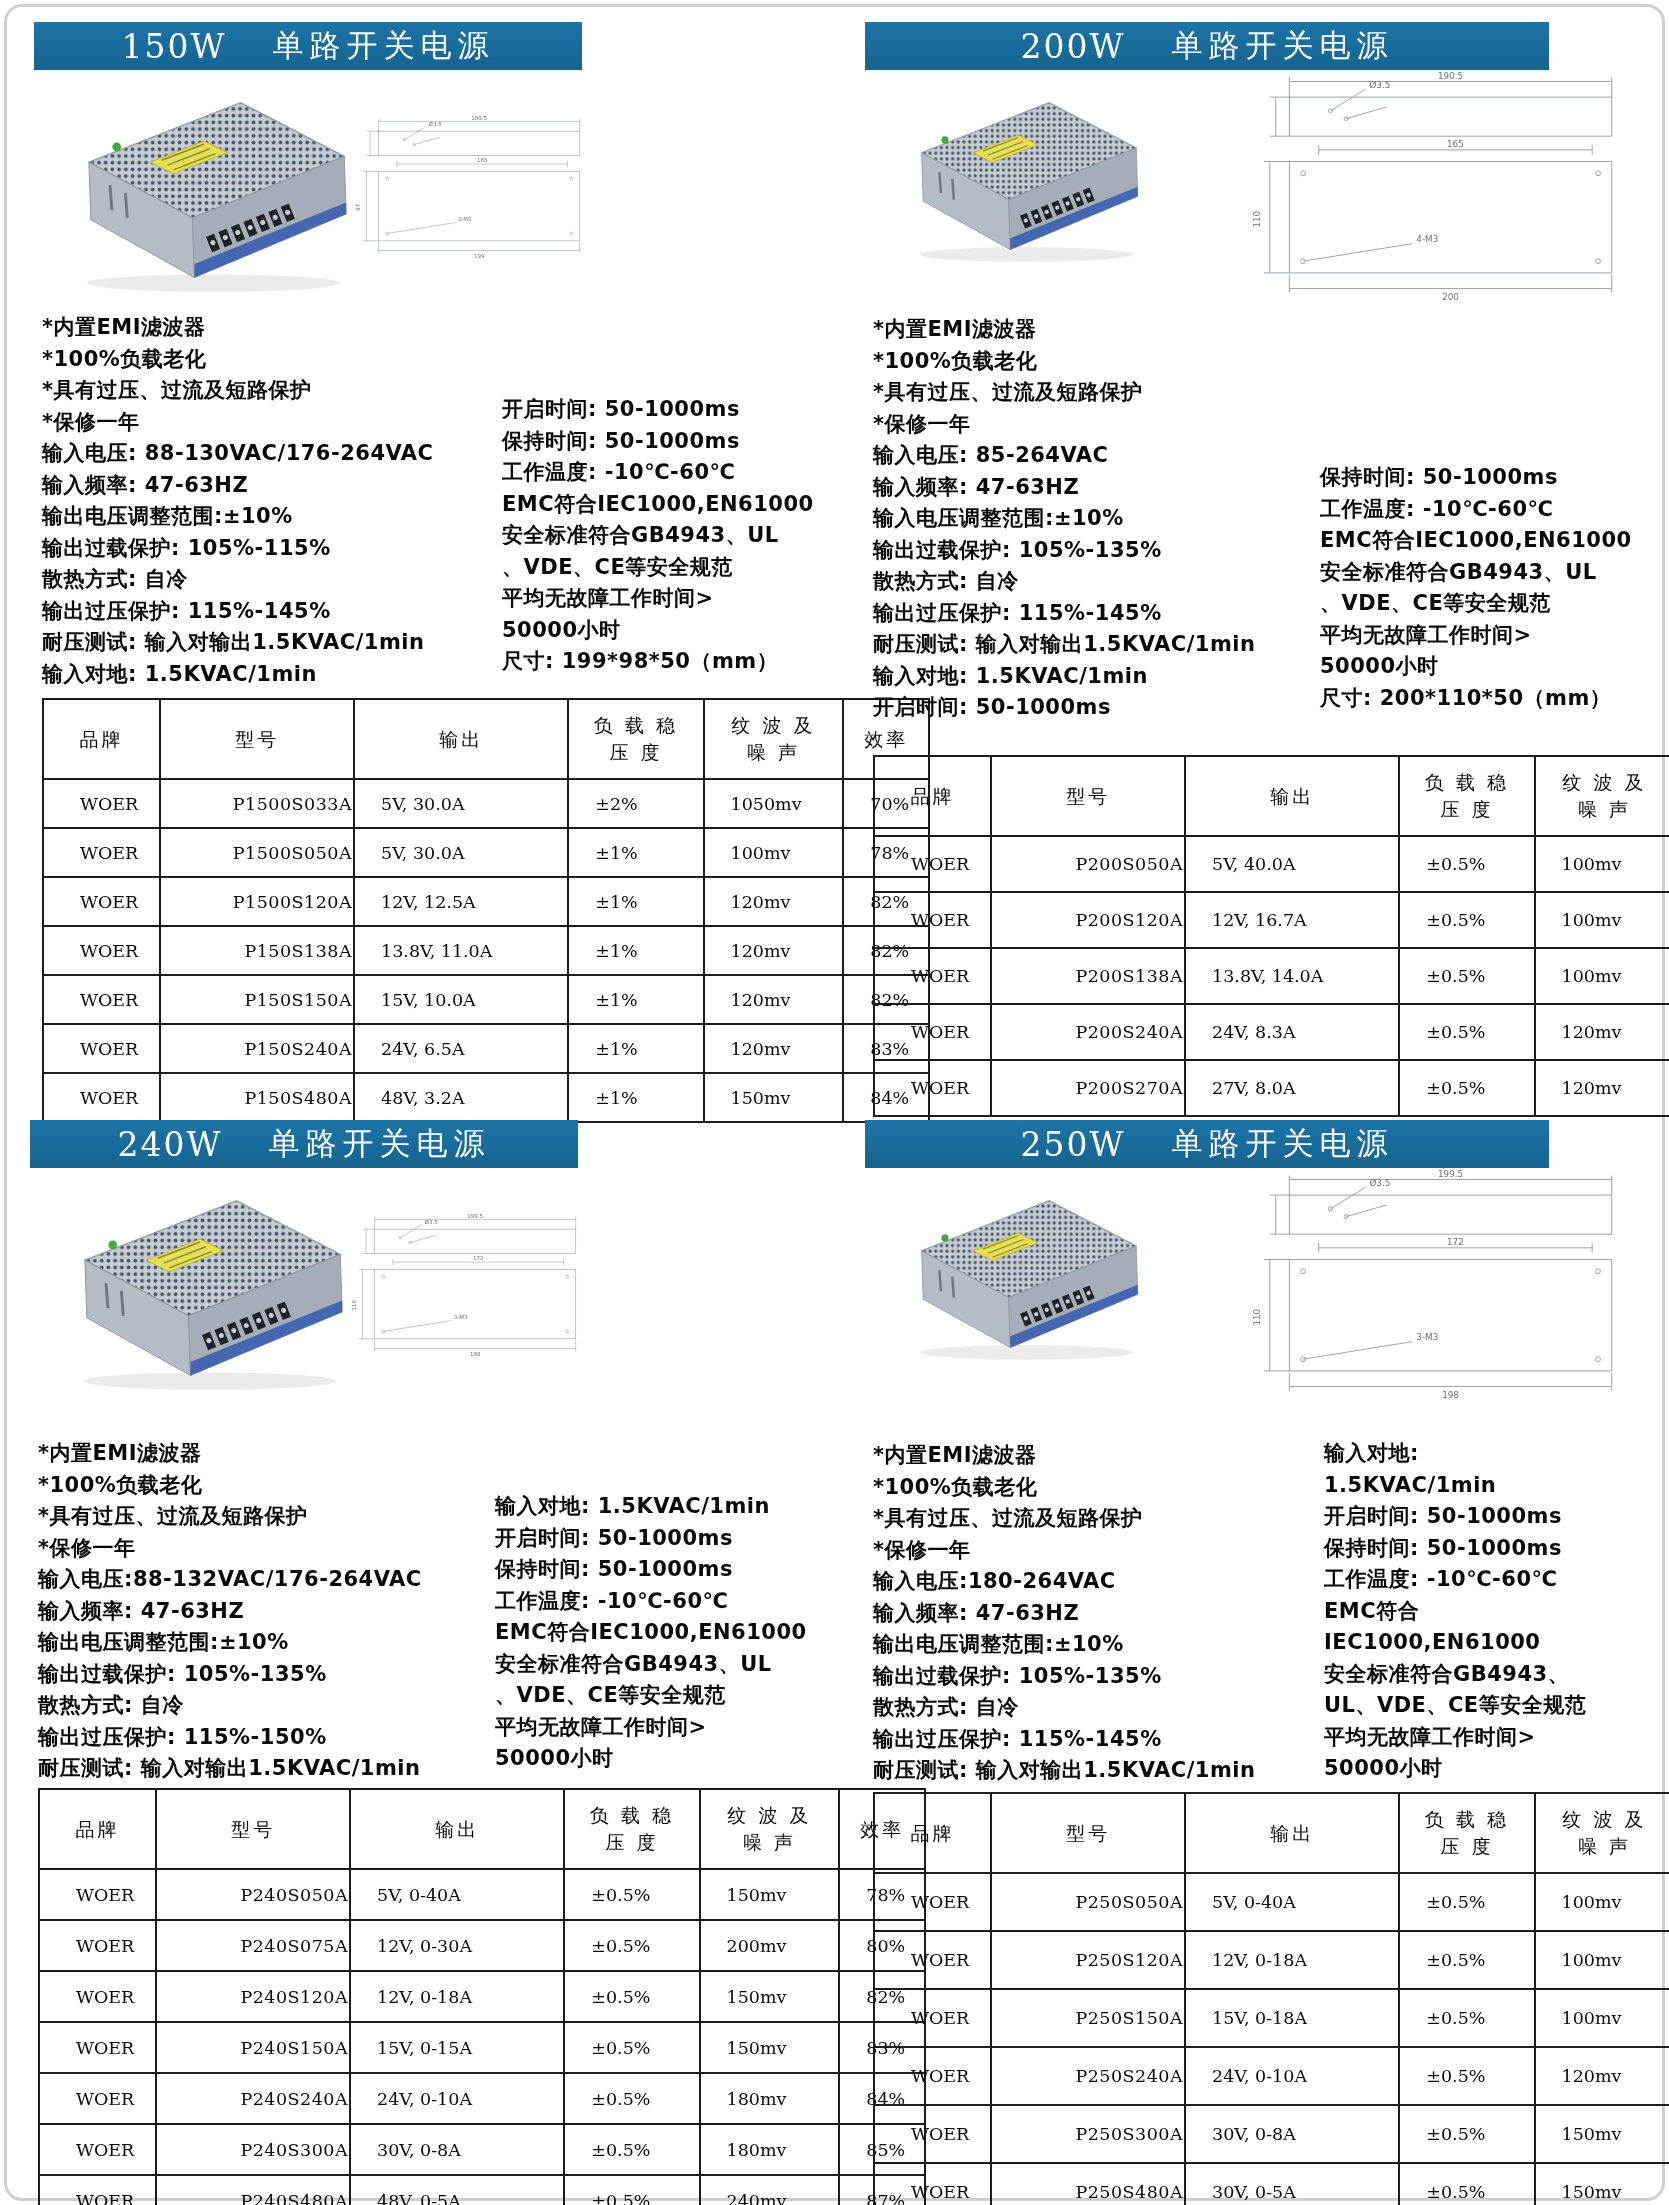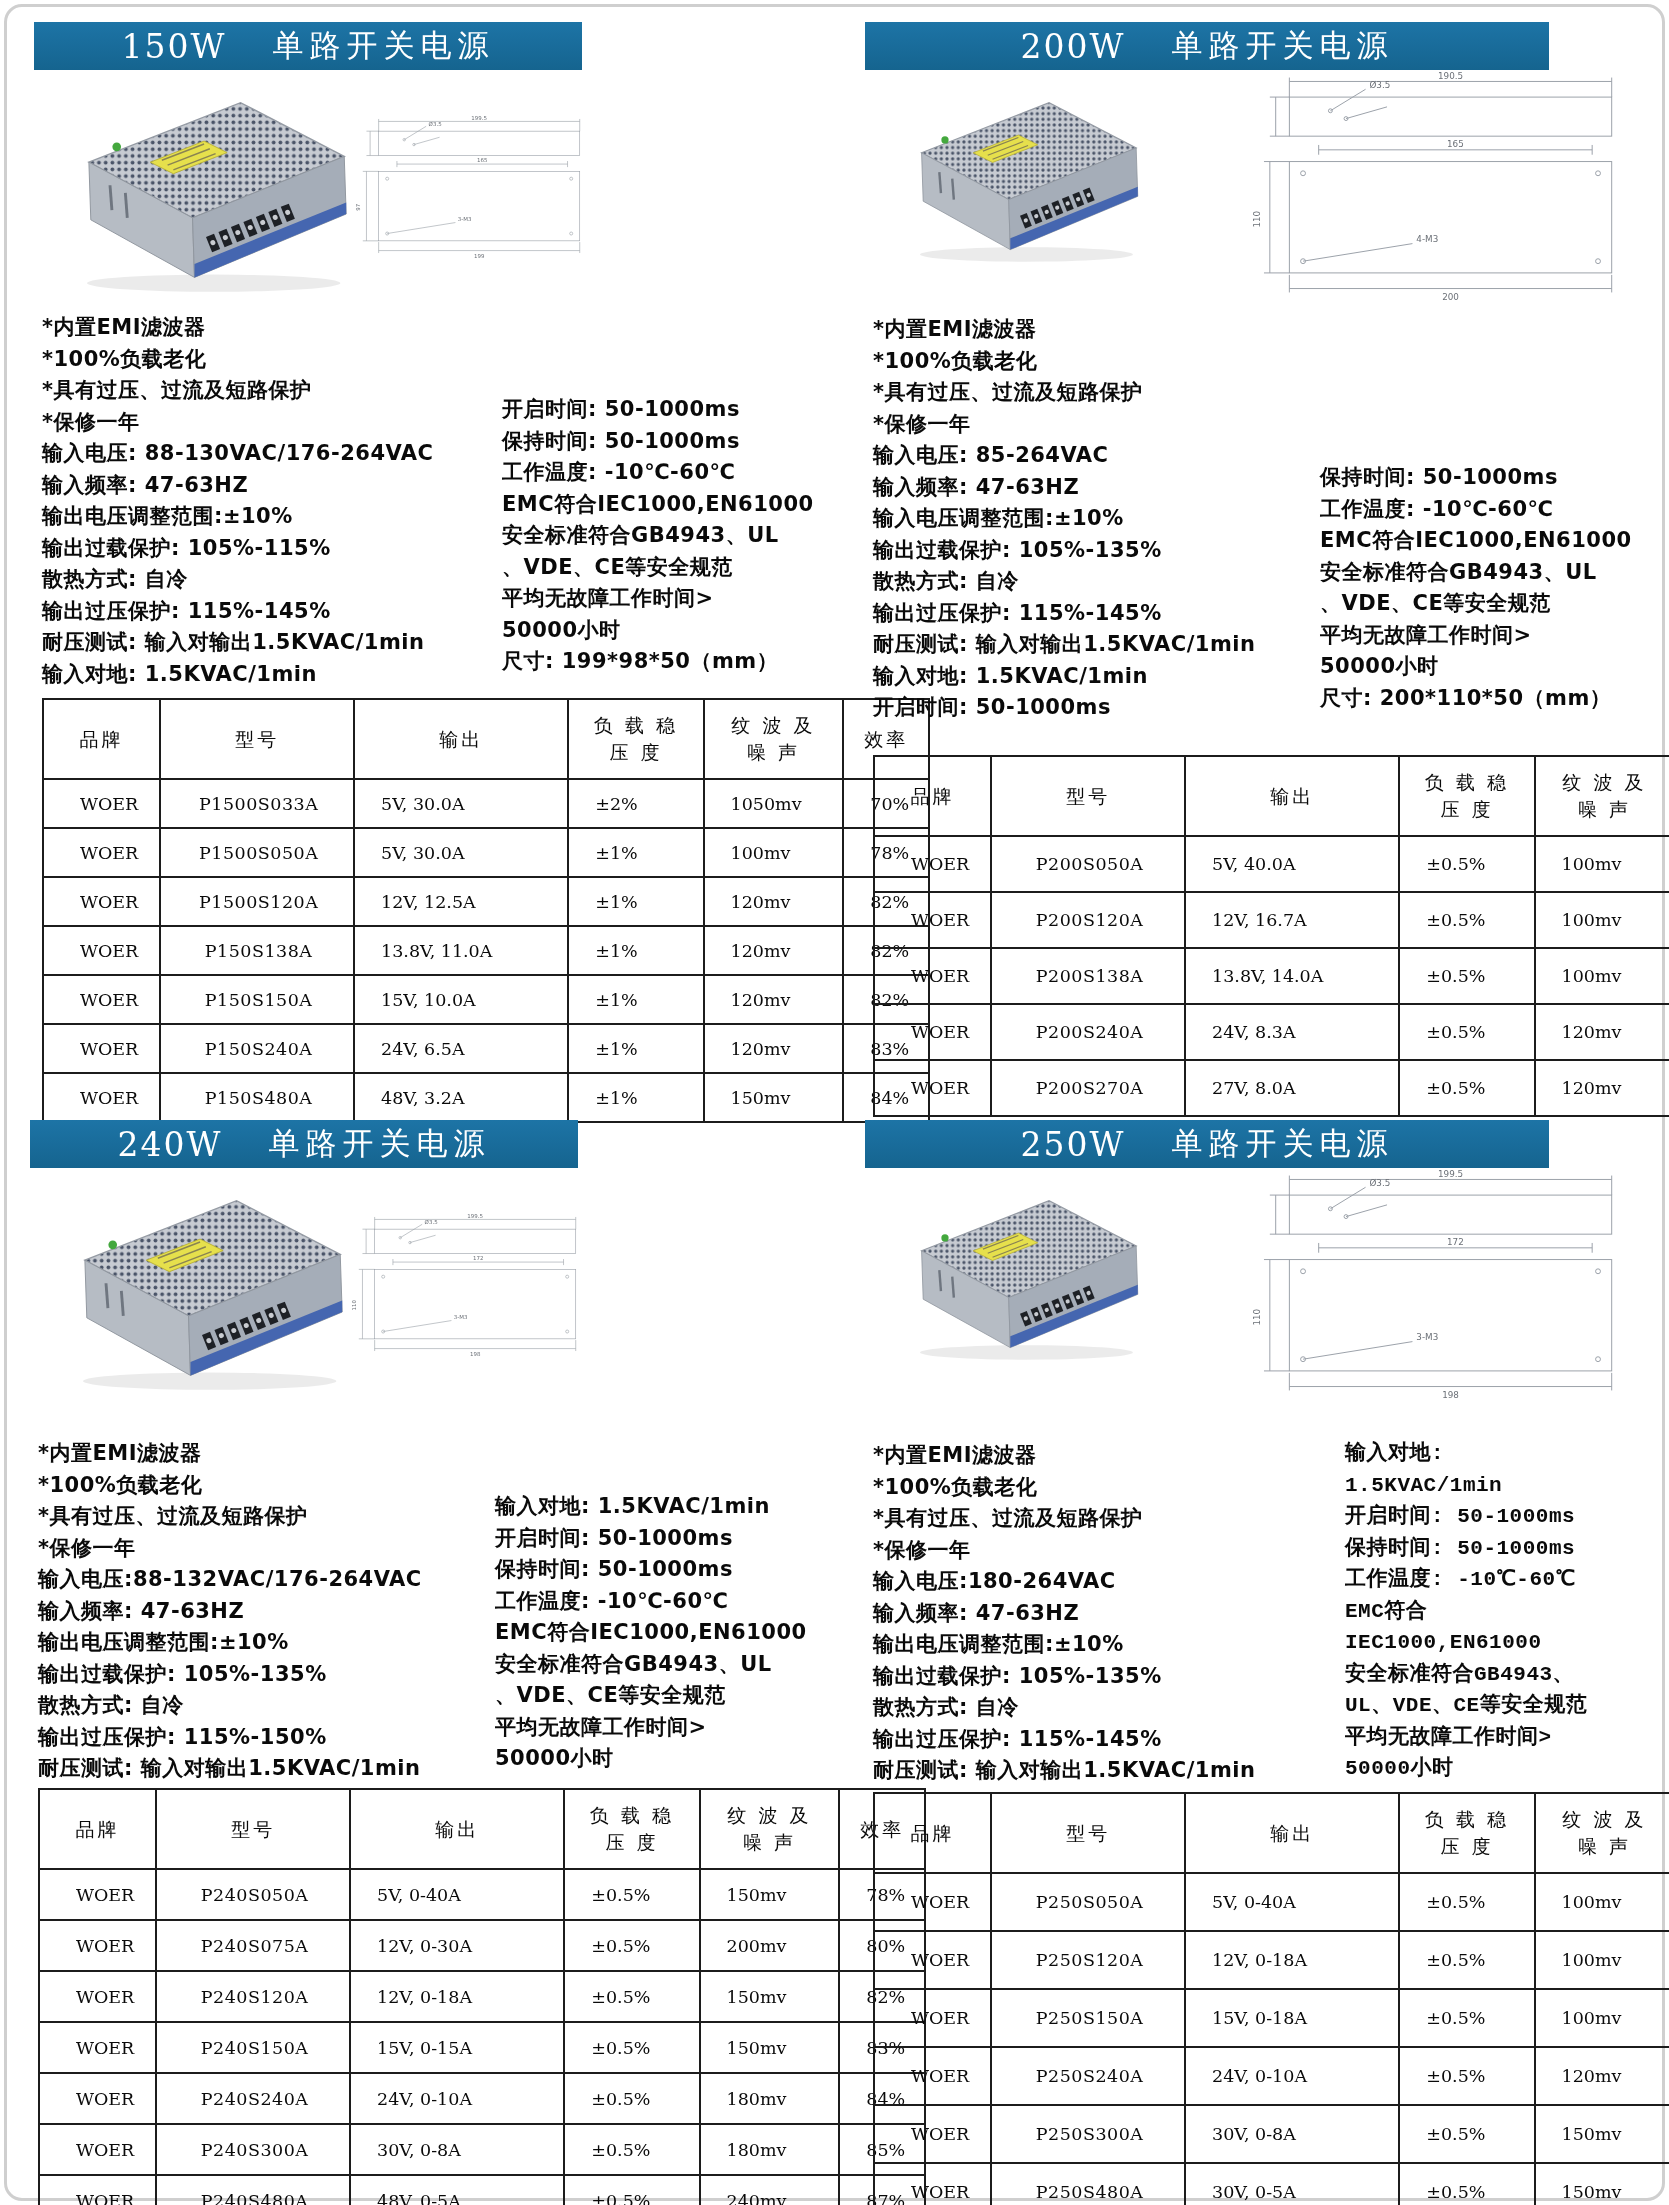--- a/index.html
+++ b/index.html
@@ -36,38 +36,38 @@
   .spec-line{
     font-size:21px;font-weight:600;line-height:31.5px;letter-spacing:.5px;
   }
   .sec-0 .col-left{left:8px;top:290px;}
   .sec-1 .col-left{left:8px;top:292px;}
   .sec-2 .col-left{left:8px;top:318px;}
   .sec-3 .col-left{left:8px;top:320px;}
   .sec-0 .col-right{left:468px;top:372px;}
   .sec-1 .col-right{left:455px;top:440px;}
   .sec-2 .col-right{left:465px;top:371px;}
-  .sec-3 .col-right{left:480px;top:318px;font-family:Liberation Mono, monospace;}
+  .sec-3 .col-right{left:459px;top:318px;}
 
   table.spec-table{
     position:absolute;left:8px;width:888px;border-collapse:collapse;
     font-family:"DejaVu Serif","Liberation Serif",serif;
   }
   .sec-0 .spec-table{top:676px;}
   .sec-1 .spec-table{top:733px;}
   .sec-2 .spec-table{top:668px;}
   .sec-3 .spec-table{top:672px;}
   .spec-table th,.spec-table td{border:2px solid #1c1c1c;}
   .spec-table th{
     height:76px;font-size:19px;font-weight:500;text-align:center;
     white-space:pre-line;line-height:27px;letter-spacing:3px;
   }
   .spec-table td{font-size:17.5px;padding-left:26px;text-align:left;}
   .spec-table td:nth-child(1){text-align:center;padding-left:16px;}
-  .spec-table td:nth-child(2){text-align:center;padding-left:4px;letter-spacing:.5px;}
+  .spec-table td:nth-child(2){text-align:right;padding-left:4px;letter-spacing:.5px;}
   .sec-0 .spec-table td{height:45px;}
   .sec-1 .spec-table td{height:52px;}
   .sec-2 .spec-table td{height:47px;}
   .sec-3 .spec-table td{height:54px;}
   .col-w0{width:100px;} .col-w1{width:168px;} .col-w2{width:186px;}
   .col-w3{width:116px;} .col-w4{width:120px;} .col-w5{width:72px;}
 
   svg text{font-family:"DejaVu Sans",sans-serif;}
 </style>
 </head>

